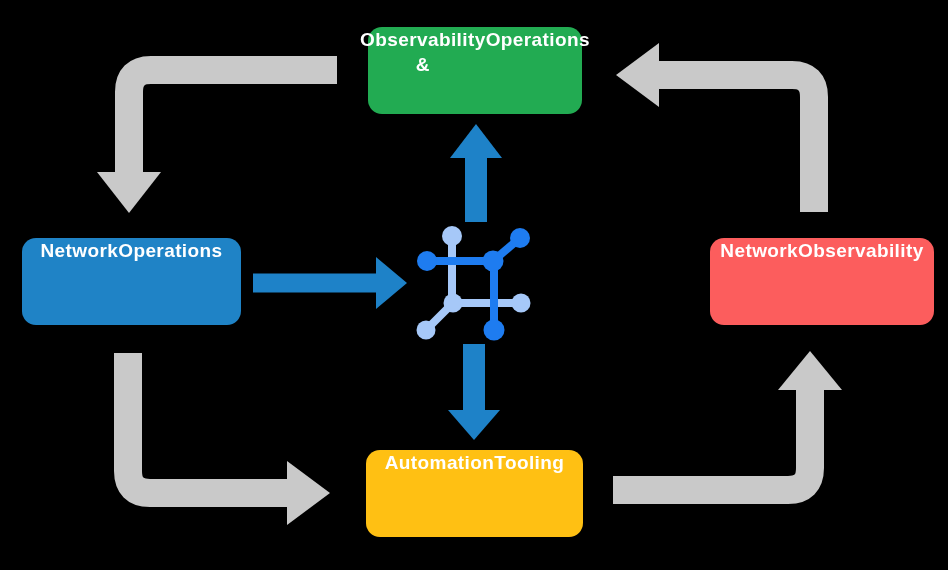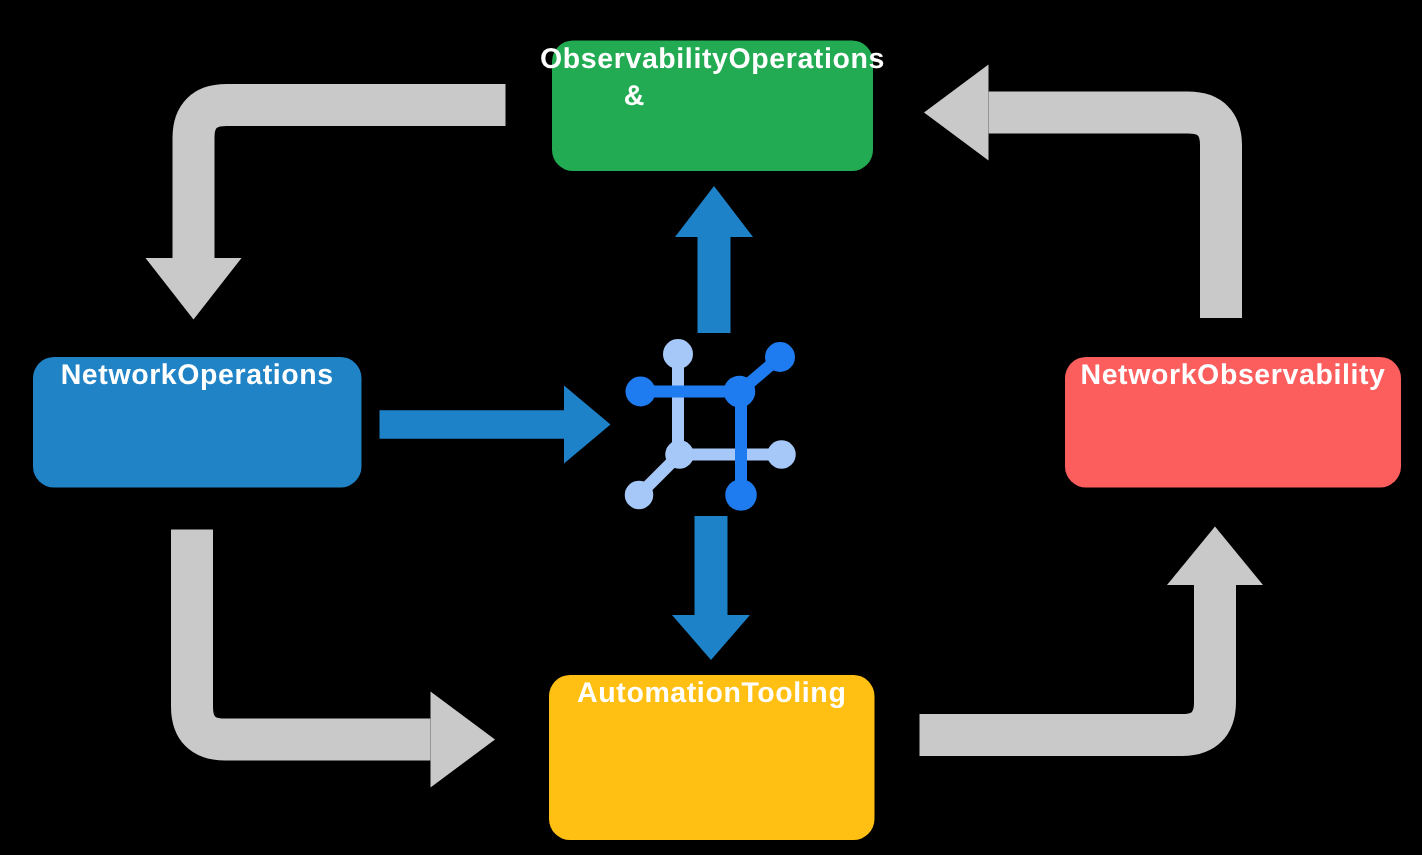--- a/index.html
+++ b/index.html
@@ -24,21 +24,21 @@
     justify-content: center;
     text-align: center;
     font-size: 19px;
     font-weight: 600;
     letter-spacing: 0.4px;
     line-height: 1.32;
   }
   .node-observability     { left: 368px; top: 27px;  width: 214px; height: 87px; }
   .node-network-ops       { left: 22px;  top: 238px; width: 219px; height: 87px; }
   .node-network-infra     { left: 710px; top: 238px; width: 224px; height: 87px; }
-  .node-automation        { left: 366px; top: 450px; width: 217px; height: 110px; }
+  .node-automation        { left: 366px; top: 450px; width: 217px; height: 87px; }
   .center-icon-wrap {
     position: absolute;
     left: 405px; top: 215px;
     width: 135px; height: 135px;
   }
 </style>
 </head>
 <body>
 
 <div class="canvas">

